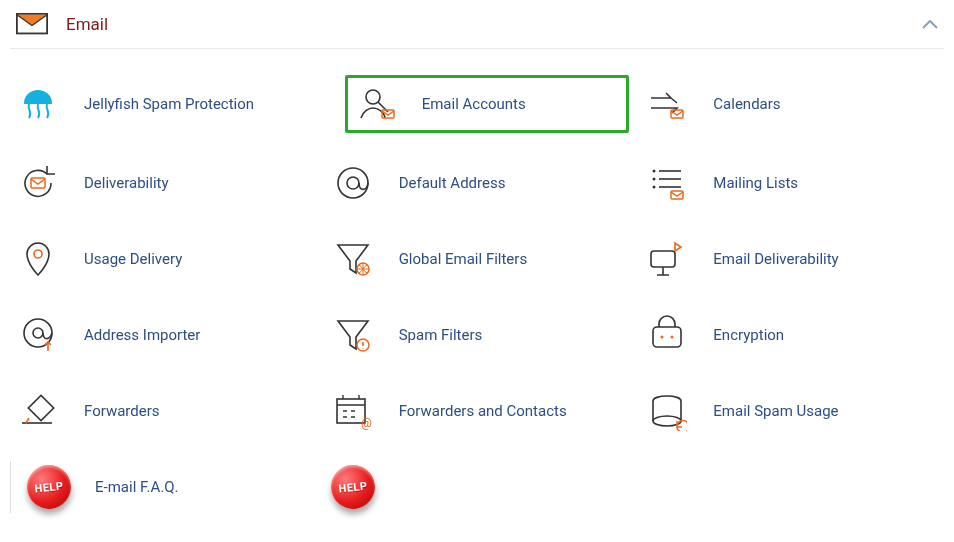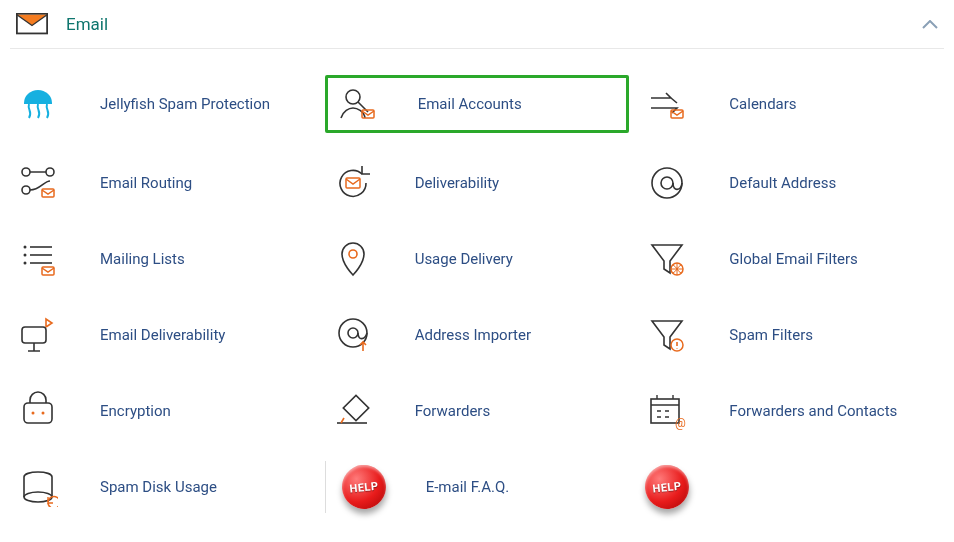--- a/index.html
+++ b/index.html
@@ -21,46 +21,47 @@
       border-bottom: 1px solid #e8e8e8;
       cursor: pointer;
     }
     .panel-header .hicon {
       width: 32px; height: 24px;
       display: flex; align-items: center; justify-content: center;
       margin-right: 18px;
     }
     .panel-header .title {
       font-size: 17px;
-      color: #0f766e;
+      color: #7f1d1d;
       flex: 1;
     }
     .panel-header .chev {
       color: #8aa0b6;
     }
     .grid {
       display: grid;
       grid-template-columns: repeat(3, 1fr);
       row-gap: 24px;
       column-gap: 10px;
       padding: 26px 0 10px 0;
     }
     .item {
       display: flex;
       align-items: center;
-      gap: 34px;
+      gap: 18px;
       min-height: 48px;
       padding: 2px 0;
       text-decoration: none;
       cursor: pointer;
     }
     .item.highlight {
       border: 3px solid #2aa82a;
       border-radius: 2px;
       padding-right: 22px;
+      margin-left: 20px;
     }
     .iconbox {
       width: 56px; height: 48px;
       display: flex; align-items: center; justify-content: center;
       flex: 0 0 56px;
     }
     .iconbox svg { width: 40px; height: 40px; }
     .label {
       color: #2d4e84;
       font-size: 15px;
@@ -128,33 +129,20 @@
       <span class="iconbox">
         <svg viewBox="0 0 40 40">
           <path d="M4 14h20l-5-5M4 24h26l-5 5M24 14l6 5" fill="none" stroke="#333" stroke-width="1.6"></path>
           <rect x="24" y="26" width="12" height="8" rx="1" fill="none" stroke="#e86a1e" stroke-width="1.5"></rect>
           <path d="M24 27l6 4 6-4" fill="none" stroke="#e86a1e" stroke-width="1.5"></path>
         </svg>
       </span>
       <span class="label">Calendars</span>
     </a>
 
-    <a class="item">
-      <span class="iconbox">
-        <svg viewBox="0 0 40 40">
-          <circle cx="8" cy="9" r="4" fill="none" stroke="#333" stroke-width="1.6"></circle>
-          <circle cx="32" cy="9" r="4" fill="none" stroke="#333" stroke-width="1.6"></circle>
-          <circle cx="8" cy="27" r="4" fill="none" stroke="#333" stroke-width="1.6"></circle>
-          <path d="M12 9h16M12 27c10 0 14-9 20-9" fill="none" stroke="#333" stroke-width="1.6"></path>
-          <rect x="24" y="26" width="12" height="8" rx="1" fill="none" stroke="#e86a1e" stroke-width="1.5"></rect>
-          <path d="M24 27l6 4 6-4" fill="none" stroke="#e86a1e" stroke-width="1.5"></path>
-        </svg>
-      </span>
-      <span class="label">Email Routing</span>
-    </a>
 
     <a class="item">
       <span class="iconbox">
         <svg viewBox="0 0 40 40">
           <path d="M33 20a13 13 0 1 1-4-9" fill="none" stroke="#333" stroke-width="1.6"></path>
           <path d="M29 3v8h8" fill="none" stroke="#333" stroke-width="1.6"></path>
           <rect x="13" y="15" width="14" height="10" rx="1" fill="none" stroke="#e86a1e" stroke-width="1.5"></rect>
           <path d="M13 16l7 5 7-5" fill="none" stroke="#e86a1e" stroke-width="1.5"></path>
         </svg>
       </span>
@@ -280,21 +268,21 @@
 
     <a class="item">
       <span class="iconbox">
         <svg viewBox="0 0 40 40">
           <path d="M6 30V10c0-3 6-5 14-5s14 2 14 5v20" fill="none" stroke="#333" stroke-width="1.6"></path>
           <ellipse cx="20" cy="30" rx="14" ry="5" fill="none" stroke="#333" stroke-width="1.6"></ellipse>
           <path d="M30 36a6 6 0 1 0 0-1" fill="none" stroke="#e86a1e" stroke-width="1.6"></path>
           <path d="M30 30v6h5" fill="none" stroke="#e86a1e" stroke-width="1.4"></path>
         </svg>
       </span>
-      <span class="label">Spam Disk Usage</span>
+      <span class="label">Email Spam Usage</span>
     </a>
 
     <a class="item divider-left">
       <span class="iconbox">
         <span class="help-btn">HELP</span>
       </span>
       <span class="label">E-mail F.A.Q.</span>
     </a>
 
     <a class="item">

